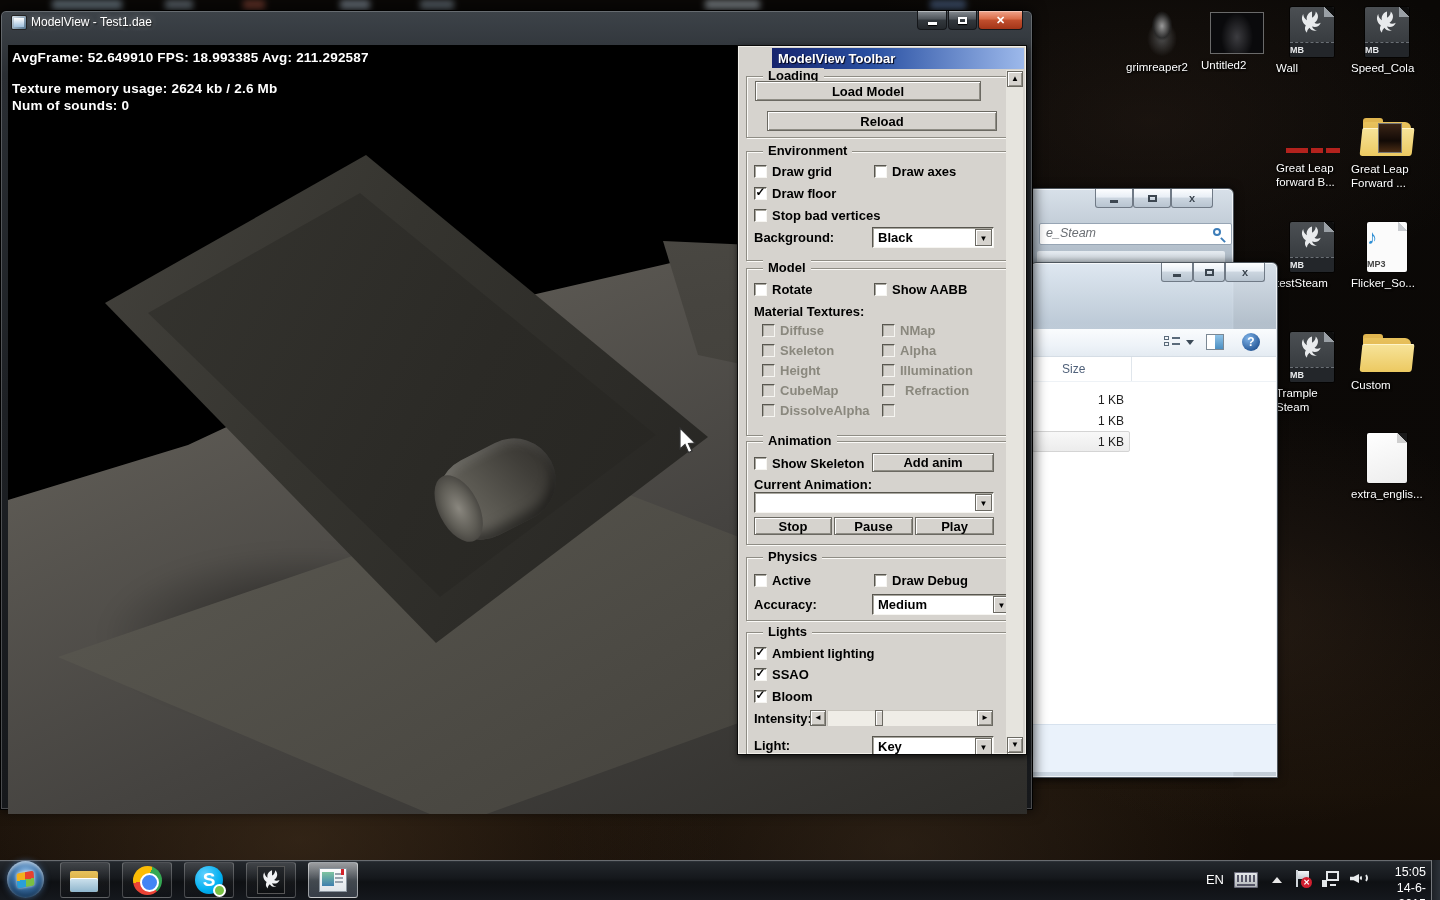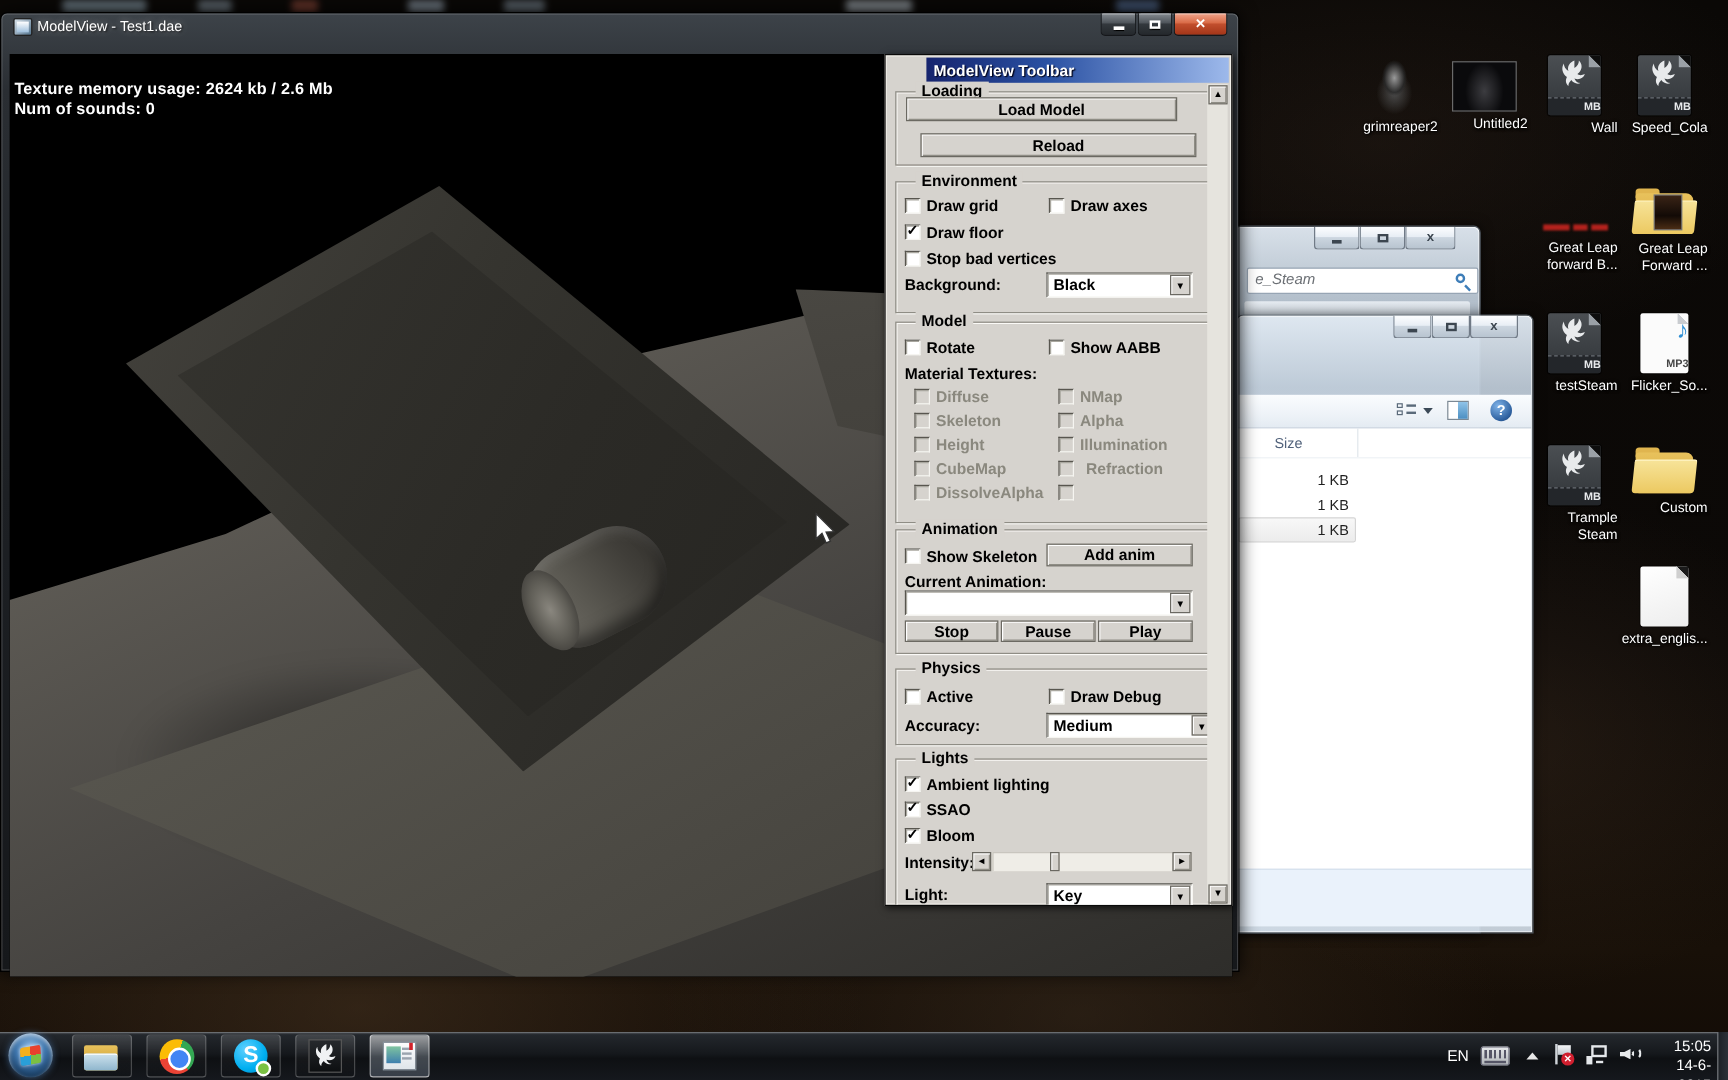--- a/index.html
+++ b/index.html
@@ -12,21 +12,21 @@
     background:
       radial-gradient(420px 300px at 1250px 620px, rgba(70,52,38,.35), transparent 70%),
       radial-gradient(500px 260px at 1150px 120px, rgba(60,44,34,.30), transparent 70%),
       radial-gradient(600px 300px at 300px 840px, rgba(84,62,40,.45), transparent 70%),
       radial-gradient(500px 260px at 900px 845px, rgba(70,54,38,.40), transparent 70%),
       linear-gradient(180deg, #0a0806 0%, #0c0907 60%, #181008 88%, #120b06 100%);
   }
   .blur-blob { position:absolute; filter:blur(3px); opacity:.55; border-radius:2px; }
 
   
-  .dicon { position:absolute; width:72px; text-align:right;margin-top:39px; }
+  .dicon { position:absolute; width:72px; text-align:left; }
   .dicon .glyph { margin:0 auto; position:relative; }
   .dicon .lbl {
     margin-top:4px; color:#fff; font-size:11.5px; line-height:14px;
     text-shadow:1px 1px 2px #000, 0 0 3px #000;
   }
   .mbfile { width:44px; height:50px; background:linear-gradient(180deg,#4b4f53,#303438); border-radius:2px; position:relative; overflow:hidden; box-shadow:0 0 0 1px rgba(0,0,0,.6); }
   .mbfile .ear { position:absolute; top:0; right:0; width:10px; height:10px; background:linear-gradient(225deg,#0d0d0d 48%,#9aa0a6 50%); }
   .mbfile .band { position:absolute; bottom:0; left:0; right:0; height:15px; background:#23262a; border-top:1px dashed #6a6f75; color:#e8eaec; font-size:9px; font-weight:bold; line-height:15px; }
   .mbfile svg { position:absolute; top:2px; left:7px; }
   .mp3file { width:40px; height:50px; background:#fbfbfb; border-radius:2px; position:relative; box-shadow:0 0 0 1px rgba(0,0,0,.35); }
@@ -388,20 +388,21 @@
   <div class="viewport">
     <div class="floor speck"></div>
     <div class="ledge speck"></div>
     <div class="shadow1"></div>
     <div class="shadow2"></div>
     <div class="platform speck"></div>
     <div class="hatch speck"></div>
     <div class="hatch-inner speck"></div>
     <div class="cyl"></div>
     <div class="stats">
+      <div class="l1">AvgFrame: 52.649910  FPS: 18.993385 Avg: 211.292587</div>
       <div class="l2">Texture memory usage: 2624 kb / 2.6 Mb</div>
       <div class="l3">Num of sounds: 0</div>
     </div>
   </div>
 </div>
 
 <div class="panel">
   <div class="ptitle">ModelView Toolbar</div>
 
   <div class="gb" style="left:8px;top:30px;width:262px;height:62px">

